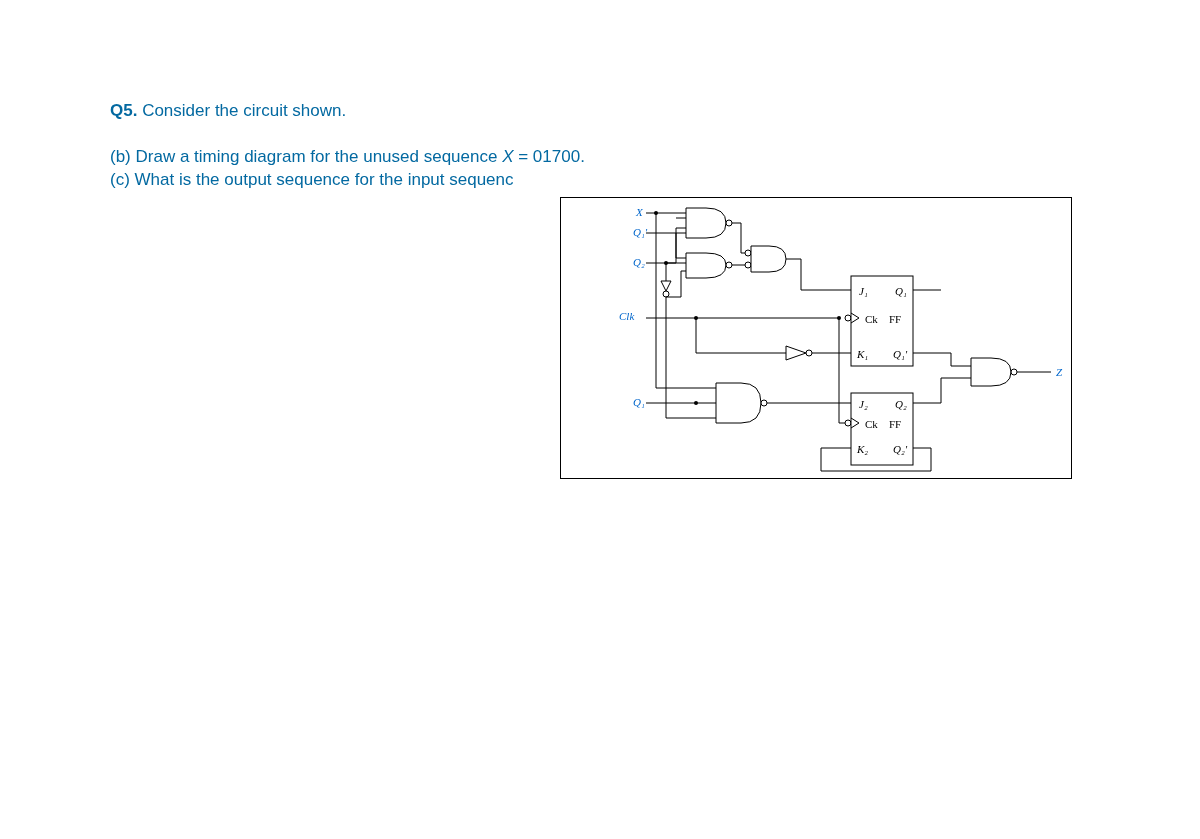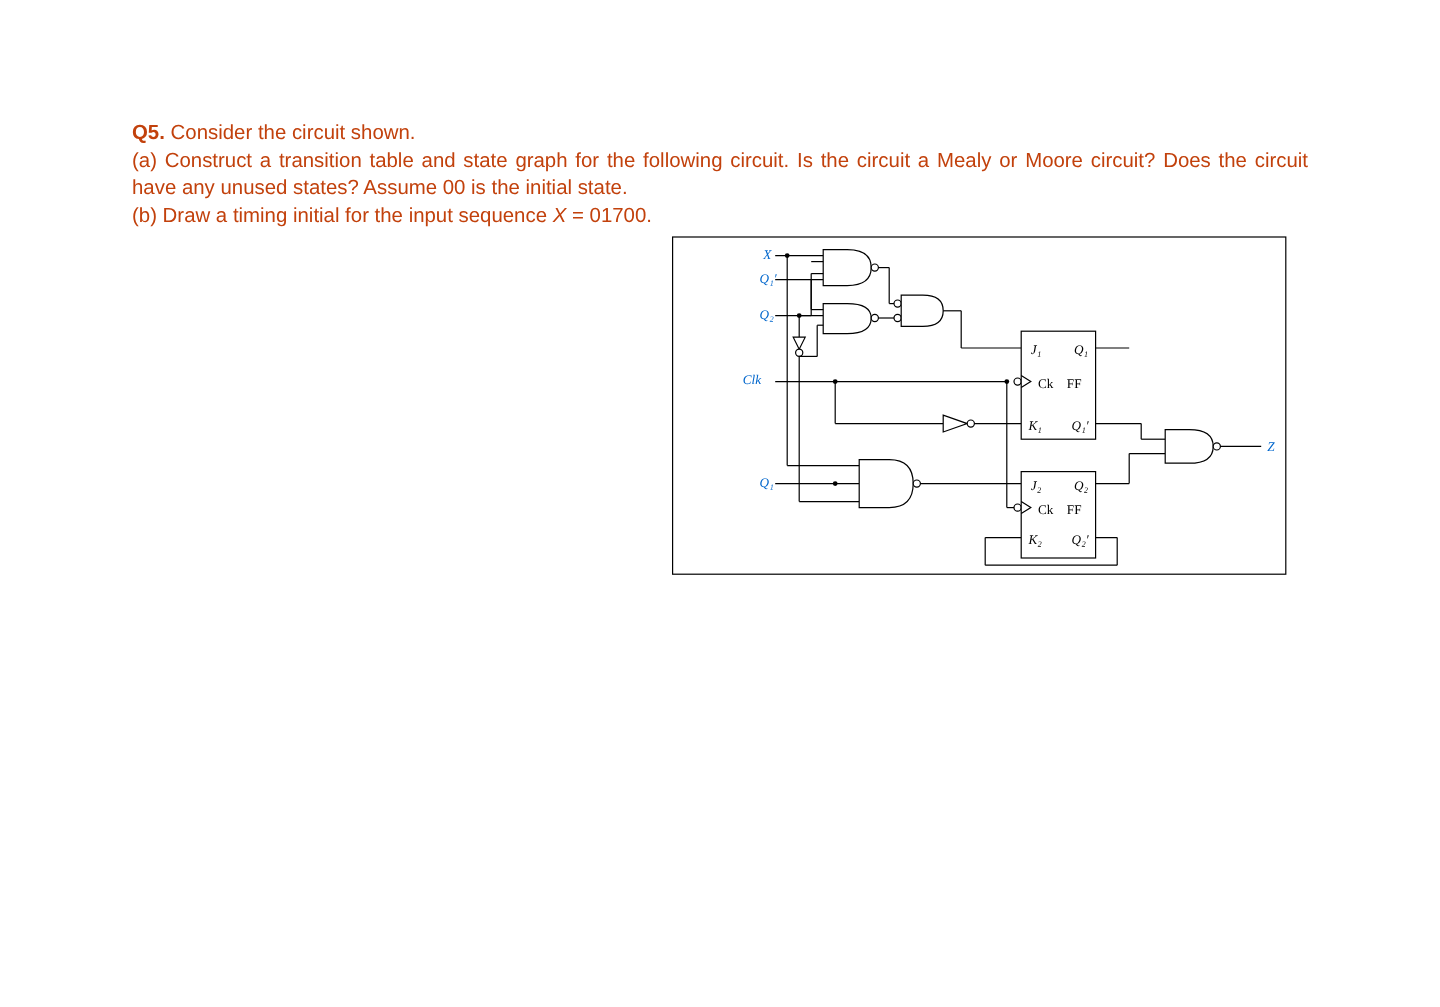--- a/index.html
+++ b/index.html
@@ -8,21 +8,21 @@
       padding: 0;
       background: white;
       width: 1200px;
       height: 839px;
       position: relative;
     }
     .content {
       padding: 100px 110px 0 110px;
       font-size: 17px;
       line-height: 1.35;
-      color: #c2410c;
+      color: #0369a1;
     }
     .question-title {
       font-weight: bold;
       display: inline;
     }
     .question-text {
       text-align: justify;
     }
     .italic {
       font-style: italic;
@@ -80,22 +80,23 @@
       fill: white;
     }
   </style>
 </head>
 <body>
 
 <div class="content">
   <div class="question-text">
     <span class="question-title">Q5.</span>
     <span>Consider the circuit shown.</span><br>
-    <span>(a) Construct a transition table and state graph for the following circuit. Is the circuit a Mealy or Moore circuit? Does the circuit have any unused states? Assume 00 is the initial state.</span><br>
-    <span>(b) Draw a timing initial for the input sequence </span><span class="italic">X</span><span> =  01700.</span><br>
+    <br>
+    <span>(b) Draw a timing diagram for the unused sequence </span><span class="italic">X</span><span> =  01700.</span><br>
+    <span>(c) What is the output sequence for the input sequenc</span>
   </div>
 </div>
 
 <div class="diagram-container">
   <svg class="diagram-svg" viewBox="0 0 510 280">
 
     <text x="75" y="18" class="label">X</text>
     <text x="72" y="38" class="label">Q₁′</text>
     <text x="72" y="68" class="label">Q₂</text>
     <text x="58" y="122" class="label">Clk</text>

